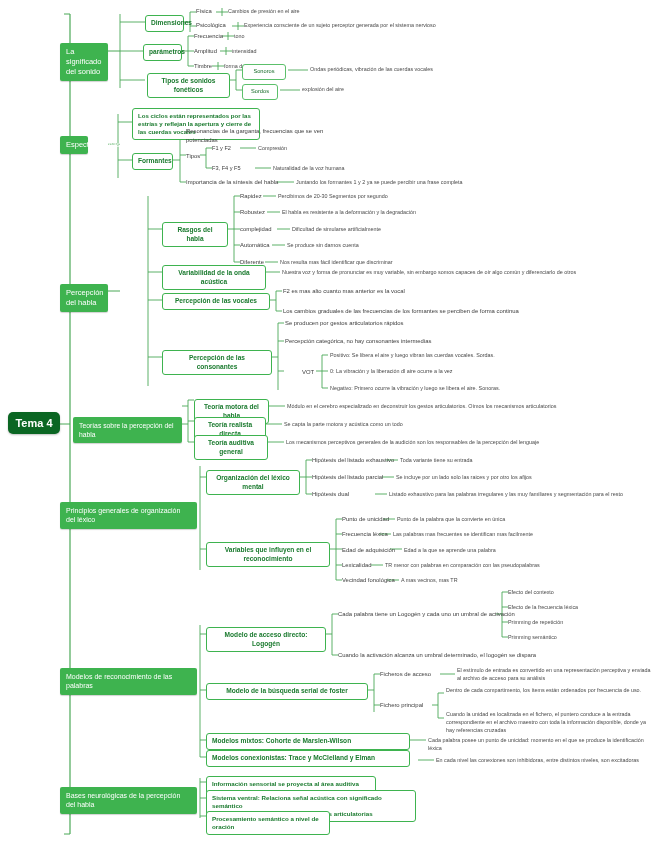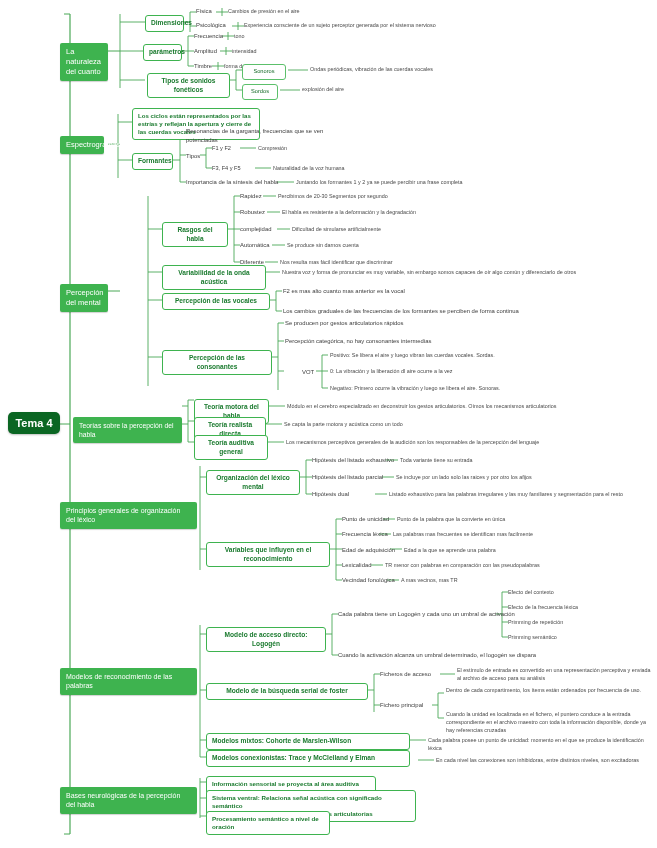--- a/index.html
+++ b/index.html
@@ -238,21 +238,21 @@
     <g fill="none" stroke="#4aa857" stroke-width="0.9">
       <path d="M200,778 L200,818"></path>
       <path d="M200,782 L206,782"></path>
       <path d="M200,798 L206,798"></path>
       <path d="M200,816 L206,816"></path>
     </g>
   </svg>
 
   <div class="node root" style="left:8px;top:412px;width:52px;">Tema 4</div>
 
-  <div class="node l1" style="left:60px;top:43px;width:48px;">La naturaleza del cuanto</div>
+  <div class="node l1" style="left:60px;top:43px;width:48px;">La significado del sonido</div>
 
   <div class="node l2" style="left:145px;top:15px;width:39px;text-align:center;">Dimensiones</div>
   <div class="node l3" style="left:196px;top:7px;">Física</div>
   <div class="node l4" style="left:228px;top:8px;width:180px;">Cambios de presión en el aire</div>
   <div class="node l3" style="left:196px;top:21px;">Psicológica</div>
   <div class="node l4" style="left:244px;top:22px;width:250px;">Experiencia consciente de un sujeto perceptor generada por el sistema nervioso</div>
 
   <div class="node l2" style="left:143px;top:44px;width:39px;text-align:center;">parámetros</div>
   <div class="node l3" style="left:194px;top:32px;">Frecuencia</div>
   <div class="node l4" style="left:234px;top:33px;width:120px;">tono</div>
@@ -260,35 +260,35 @@
   <div class="node l4" style="left:232px;top:48px;width:120px;">intensidad</div>
   <div class="node l3" style="left:194px;top:62px;">Timbre</div>
   <div class="node l4" style="left:224px;top:63px;width:130px;">forma de la onda</div>
 
   <div class="node l2" style="left:147px;top:73px;width:83px;text-align:center;">Tipos de sonidos fonéticos</div>
   <div class="node l2b" style="left:242px;top:64px;width:44px;text-align:center;font-weight:normal;font-size:5.7px;">Sonoros</div>
   <div class="node l4" style="left:310px;top:66px;width:230px;">Ondas periódicas, vibración de las cuerdas vocales</div>
   <div class="node l2b" style="left:242px;top:84px;width:36px;text-align:center;font-weight:normal;font-size:5.7px;">Sordos</div>
   <div class="node l4" style="left:302px;top:86px;width:180px;">explosión del aire</div>
 
-  <div class="node l1" style="left:60px;top:136px;width:44px;">Espectrogramas</div>
+  <div class="node l1" style="left:60px;top:136px;width:28px;">Espectrogramas</div>
 
   <div class="node l2" style="left:132px;top:108px;width:128px;font-size:6.1px;">Los ciclos están representados por las estrías y reflejan la apertura y cierre de las cuerdas vocales</div>
 
   <div class="node l2" style="left:132px;top:153px;width:41px;text-align:center;">Formantes</div>
   <div class="node l3" style="left:186px;top:127px;width:140px;">Resonancias de la garganta, frecuencias que se ven potenciadas</div>
   <div class="node l3" style="left:186px;top:152px;">Tipos</div>
   <div class="node l3" style="left:212px;top:144px;font-size:5.6px;">F1 y F2</div>
   <div class="node l4" style="left:258px;top:145px;width:120px;">Compresión</div>
   <div class="node l3" style="left:212px;top:164px;font-size:5.6px;">F3, F4 y F5</div>
   <div class="node l4" style="left:273px;top:165px;width:160px;">Naturalidad de la voz humana</div>
   <div class="node l3" style="left:186px;top:178px;">Importancia de la síntesis del habla</div>
   <div class="node l4" style="left:296px;top:179px;width:300px;">Juntando los formantes 1 y 2 ya se puede percibir una frase completa</div>
 
-  <div class="node l1" style="left:60px;top:284px;width:48px;">Percepción del mental</div>
+  <div class="node l1" style="left:60px;top:284px;width:48px;">Percepción del habla</div>
 
   <div class="node l2" style="left:162px;top:222px;width:66px;text-align:center;">Rasgos del habla</div>
   <div class="node l3" style="left:240px;top:192px;">Rapidez</div>
   <div class="node l4" style="left:278px;top:193px;width:220px;">Percibimos de 20-30 Segmentos por segundo</div>
   <div class="node l3" style="left:240px;top:208px;">Robustez</div>
   <div class="node l4" style="left:282px;top:209px;width:260px;">El habla es resistente a la deformación y la degradación</div>
   <div class="node l3" style="left:240px;top:225px;">complejidad</div>
   <div class="node l4" style="left:292px;top:226px;width:220px;">Dificultad de simularse artificialmente</div>
   <div class="node l3" style="left:240px;top:241px;">Automática</div>
   <div class="node l4" style="left:287px;top:242px;width:200px;">Se produce sin darnos cuenta</div>

